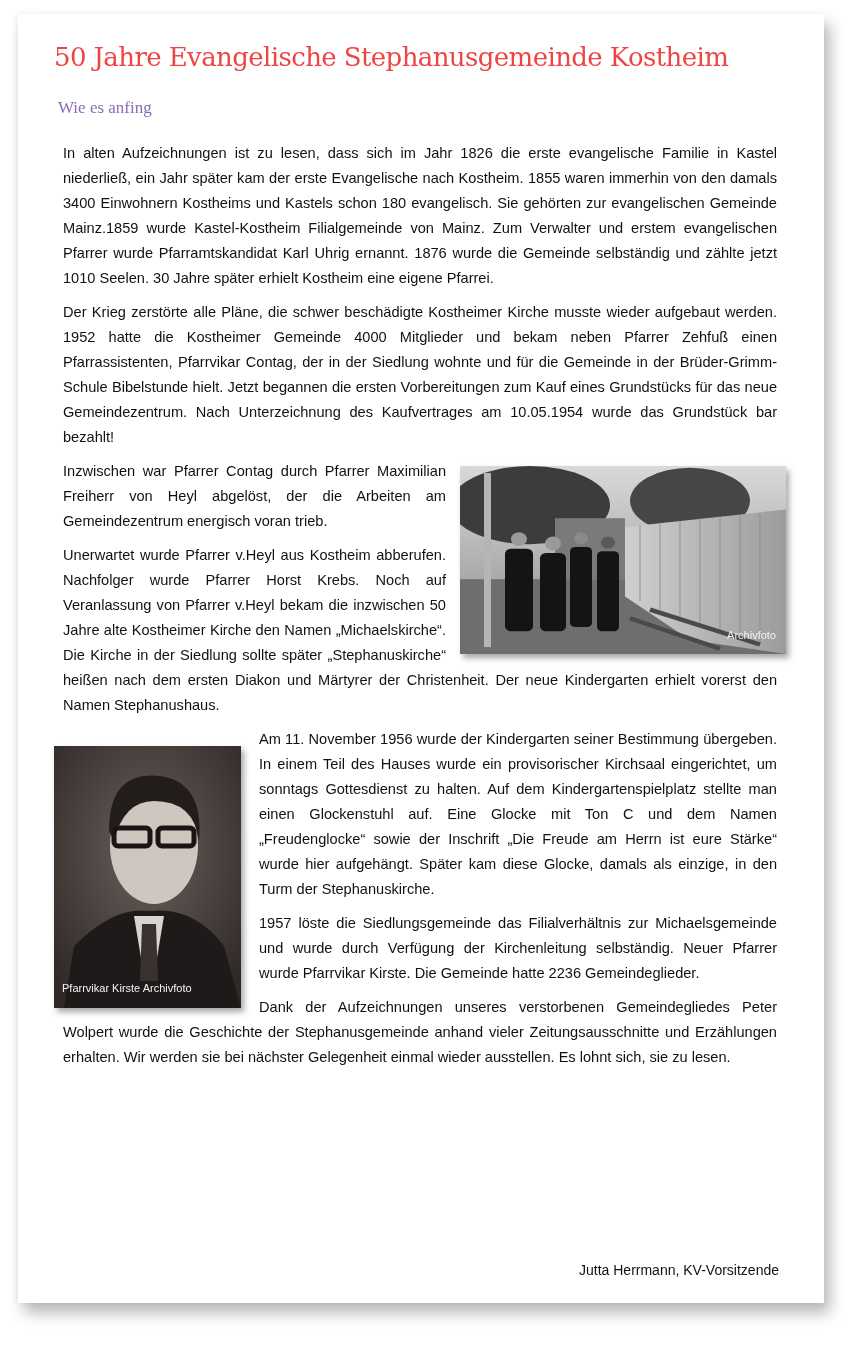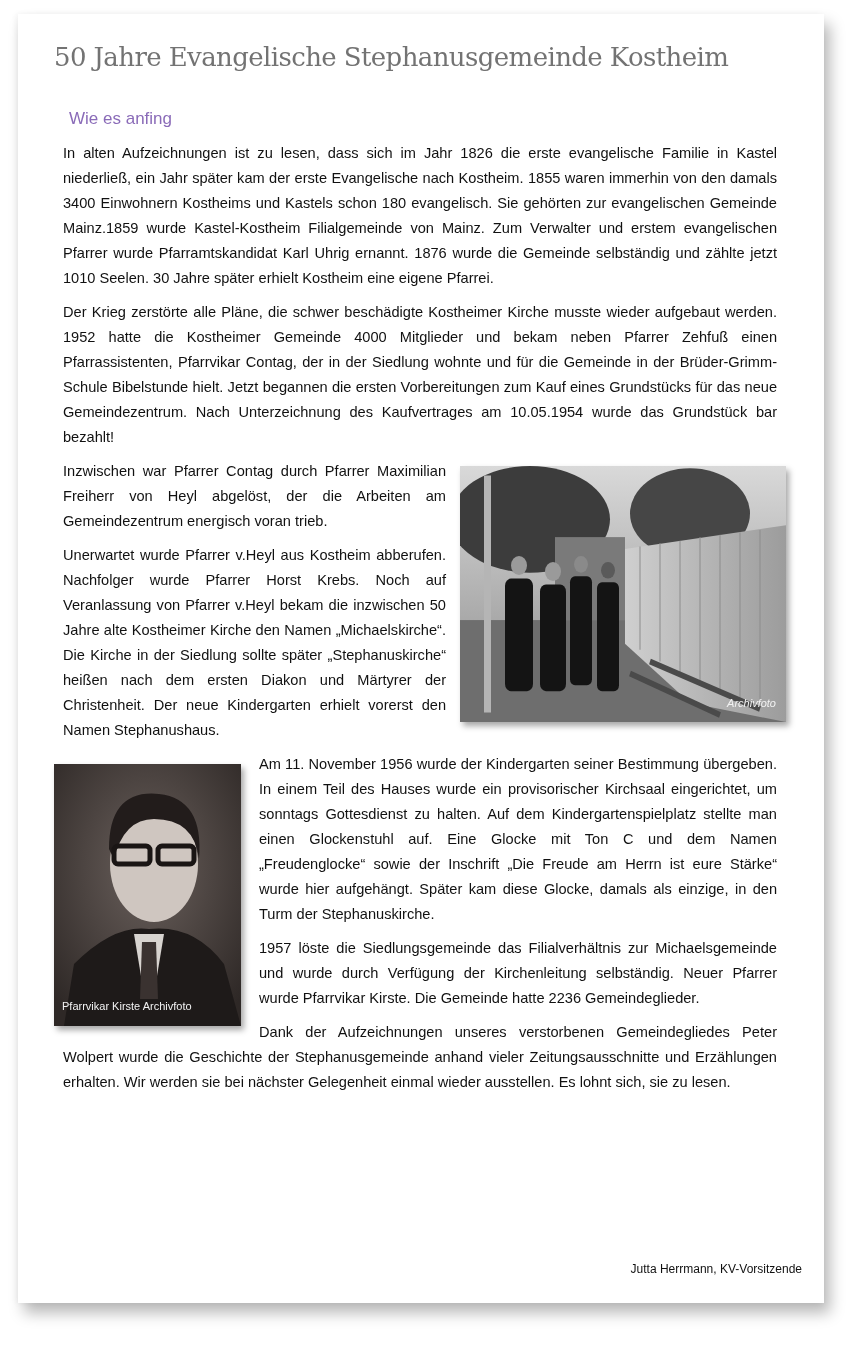--- a/index.html
+++ b/index.html
@@ -6,49 +6,49 @@
   body { width: 853px; height: 1347px; position: relative; overflow: hidden; font-family: "Liberation Sans", sans-serif; }
   .card {
     position: absolute; left: 18px; top: 14px; width: 806px; height: 1289px;
     background: #ffffff;
     box-shadow: 6px 10px 14px rgba(0,0,0,0.28), -2px 0 6px rgba(0,0,0,0.05);
   }
   .title {
     position: absolute; left: 36px; top: 28px; margin: 0;
     font-family: "DejaVu Serif", "Liberation Serif", serif;
     font-weight: normal; font-size: 26px; letter-spacing: -0.6px;
-    color: #737373; white-space: nowrap;
+    color: #ef4444; white-space: nowrap;
   }
   .subtitle {
-    position: absolute; left: 36px; top: 80px; margin: 15px;
-    font-family: Liberation Sans, sans-serif; font-weight: normal;
+    position: absolute; left: 36px; top: 80px; margin: 4px;
+    font-family: Liberation Serif, serif; font-weight: normal;
     font-size: 17px; color: #8a6bb8;
   }
   .body-text {
     position: absolute; left: 36px; top: 118px; width: 732px;
     font-family: "Liberation Sans", sans-serif; font-size: 14.6px;
     line-height: 25px; color: #111111; text-align: justify;
   }
   .body-text p { margin: 9px; }
   .fig {
     position: relative;
     box-shadow: 3px 4px 6px rgba(0,0,0,0.35);
   }
-  .fig-right { float: right; width: 326px; height: 256px; margin: 7px 0 6px 14px; font-style: italic; }
-  .fig-left { float: left; width: 187px; height: 262px; margin: 12px 18px 6px 0; }
+  .fig-right { float: right; width: 326px; height: 188px; margin: 7px 0 6px 14px; }
+  .fig-left { float: left; width: 187px; height: 262px; margin: 19px 18px 6px 0; }
   .fig svg { display: block; width: 100%; height: 100%; }
   .caption {
     position: absolute; font-family: "Liberation Sans", sans-serif; font-size: 11px;
     color: #f2f2f2; white-space: nowrap;
   }
   .fig-right .caption { right: 10px; bottom: 6px; }
   .fig-left .caption { left: 8px; bottom: 7px; }
   .signature {
-    position: absolute; right: 22px; top: 1248px;
-    font-size: 12px; color: #111111; white-space: nowrap;
+    position: absolute; right: 45px; top: 1248px;
+    font-size: 14px; color: #111111; white-space: nowrap;
   }
 </style>
 </head>
 <body>
 
 <div class="card">
   <h1 class="title">50 Jahre Evangelische Stephanusgemeinde Kostheim</h1>
   <h2 class="subtitle">Wie es anfing</h2>
 
   <div class="body-text">

